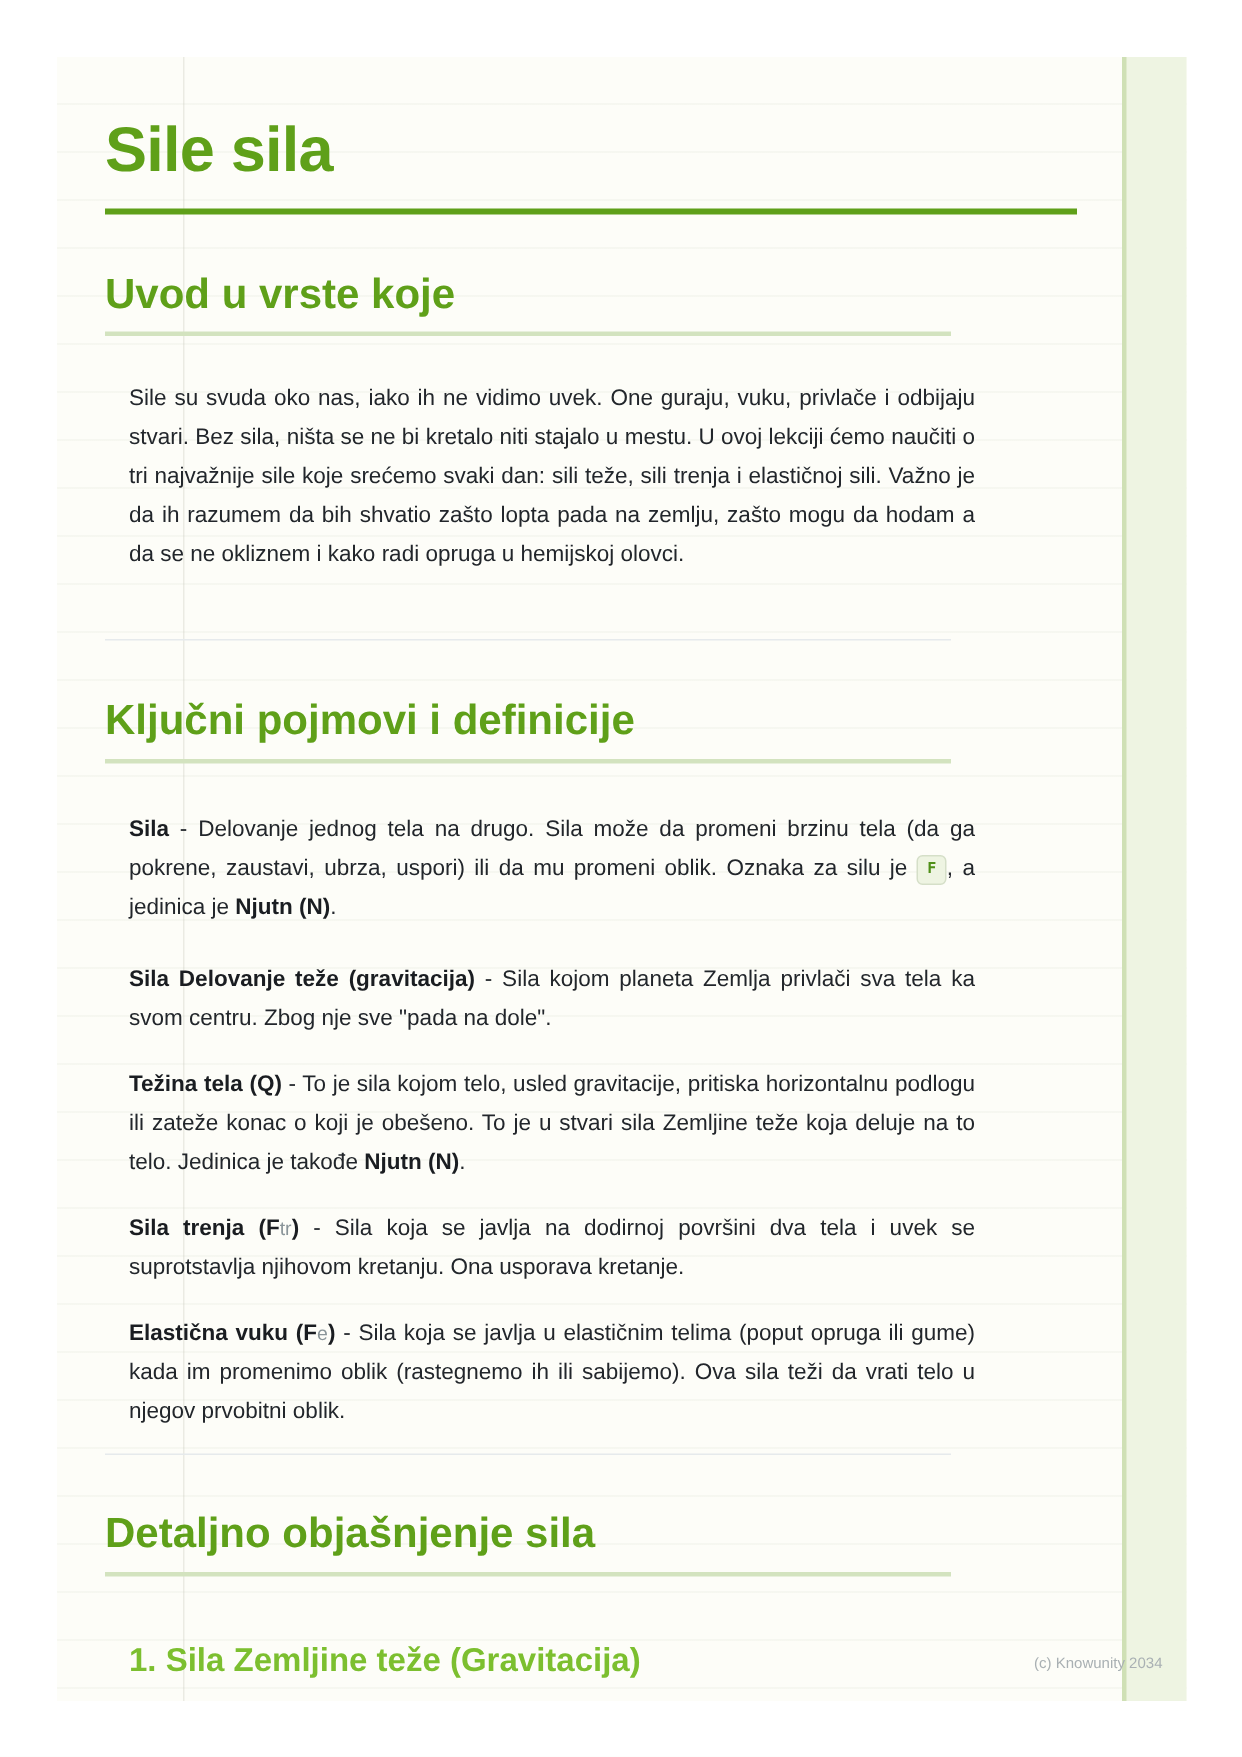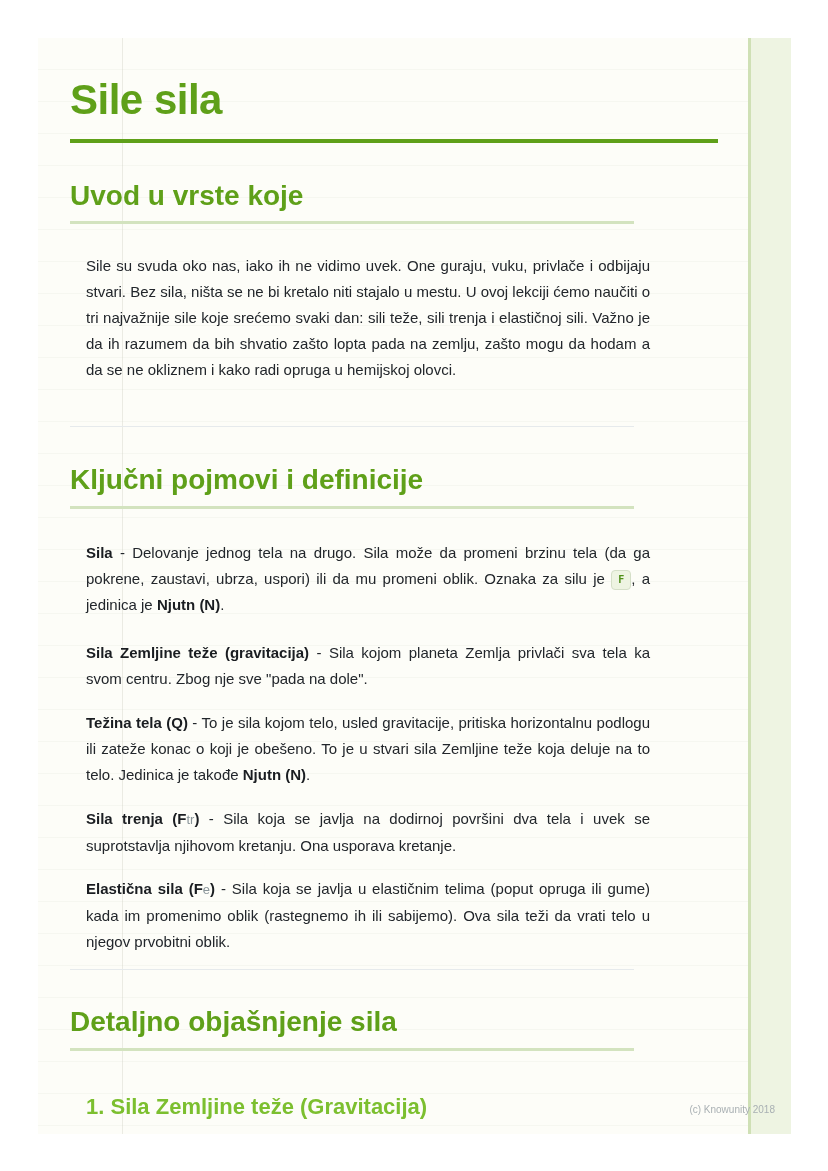--- a/index.html
+++ b/index.html
@@ -54,29 +54,29 @@
     <h2 style="top:142px">Uvod u vrste koje</h2>
     <div class="h2-rule" style="top:183px"></div>
     <p style="top:199px">Sile su svuda oko nas, iako ih ne vidimo uvek. One guraju, vuku, privlače i odbijaju stvari. Bez sila, ništa se ne bi kretalo niti stajalo u mestu. U ovoj lekciji ćemo naučiti o tri najvažnije sile koje srećemo svaki dan: sili teže, sili trenja i elastičnoj sili. Važno je da ih razumem da bih shvatio zašto lopta pada na zemlju, zašto mogu da hodam a da se ne okliznem i kako radi opruga u hemijskoj olovci.</p>
     <div class="sep-rule" style="top:388px"></div>
 
     <h2 style="top:426px">Ključni pojmovi i definicije</h2>
     <div class="h2-rule" style="top:468px"></div>
 
     <p style="top:486px"><b>Sila</b><span> - Delovanje jednog tela na drugo. Sila može da promeni brzinu tela (da ga pokrene, zaustavi, ubrza, uspori) ili da mu promeni oblik. Oznaka za silu je </span><span class="code">F</span><span>, a jedinica je </span><b>Njutn (N)</b><span>.</span></p>
 
-    <p style="top:586px"><b>Sila Zemljine teže (gravitacija)</b><span> - Sila kojom planeta Zemlja privlači sva tela ka svom centru. Zbog nje sve "pada na dole".</span></p>
+    <p style="top:586px"><b>Sila Delovanje teže (gravitacija)</b><span> - Sila kojom planeta Zemlja privlači sva tela ka svom centru. Zbog nje sve "pada na dole".</span></p>
 
     <p style="top:656px"><b>Težina tela (Q)</b><span> - To je sila kojom telo, usled gravitacije, pritiska horizontalnu podlogu ili zateže konac o koji je obešeno. To je u stvari sila Zemljine teže koja deluje na to telo. Jedinica je takođe </span><b>Njutn (N)</b><span>.</span></p>
 
     <p style="top:752px"><b><span>Sila trenja (F</span><span class="sub">tr</span><span>)</span></b><span> - Sila koja se javlja na dodirnoj površini dva tela i uvek se suprotstavlja njihovom kretanju. Ona usporava kretanje.</span></p>
 
-    <p style="top:822px"><b><span>Elastična sila (F</span><span class="sub">e</span><span>)</span></b><span> - Sila koja se javlja u elastičnim telima (poput opruga ili gume) kada im promenimo oblik (rastegnemo ih ili sabijemo). Ova sila teži da vrati telo u njegov prvobitni oblik.</span></p>
+    <p style="top:822px"><b><span>Elastična vuku (F</span><span class="sub">e</span><span>)</span></b><span> - Sila koja se javlja u elastičnim telima (poput opruga ili gume) kada im promenimo oblik (rastegnemo ih ili sabijemo). Ova sila teži da vrati telo u njegov prvobitni oblik.</span></p>
 
     <div class="sep-rule" style="top:931px"></div>
 
     <h2 style="top:968px">Detaljno objašnjenje sila</h2>
     <div class="h2-rule" style="top:1010px"></div>
     <h3 style="top:1040px">1. Sila Zemljine teže (Gravitacija)</h3>
   </div>
 
-  <div class="footer">(c) Knowunity 2018</div>
+  <div class="footer">(c) Knowunity 2034</div>
 </div>
 
 </body></html>

